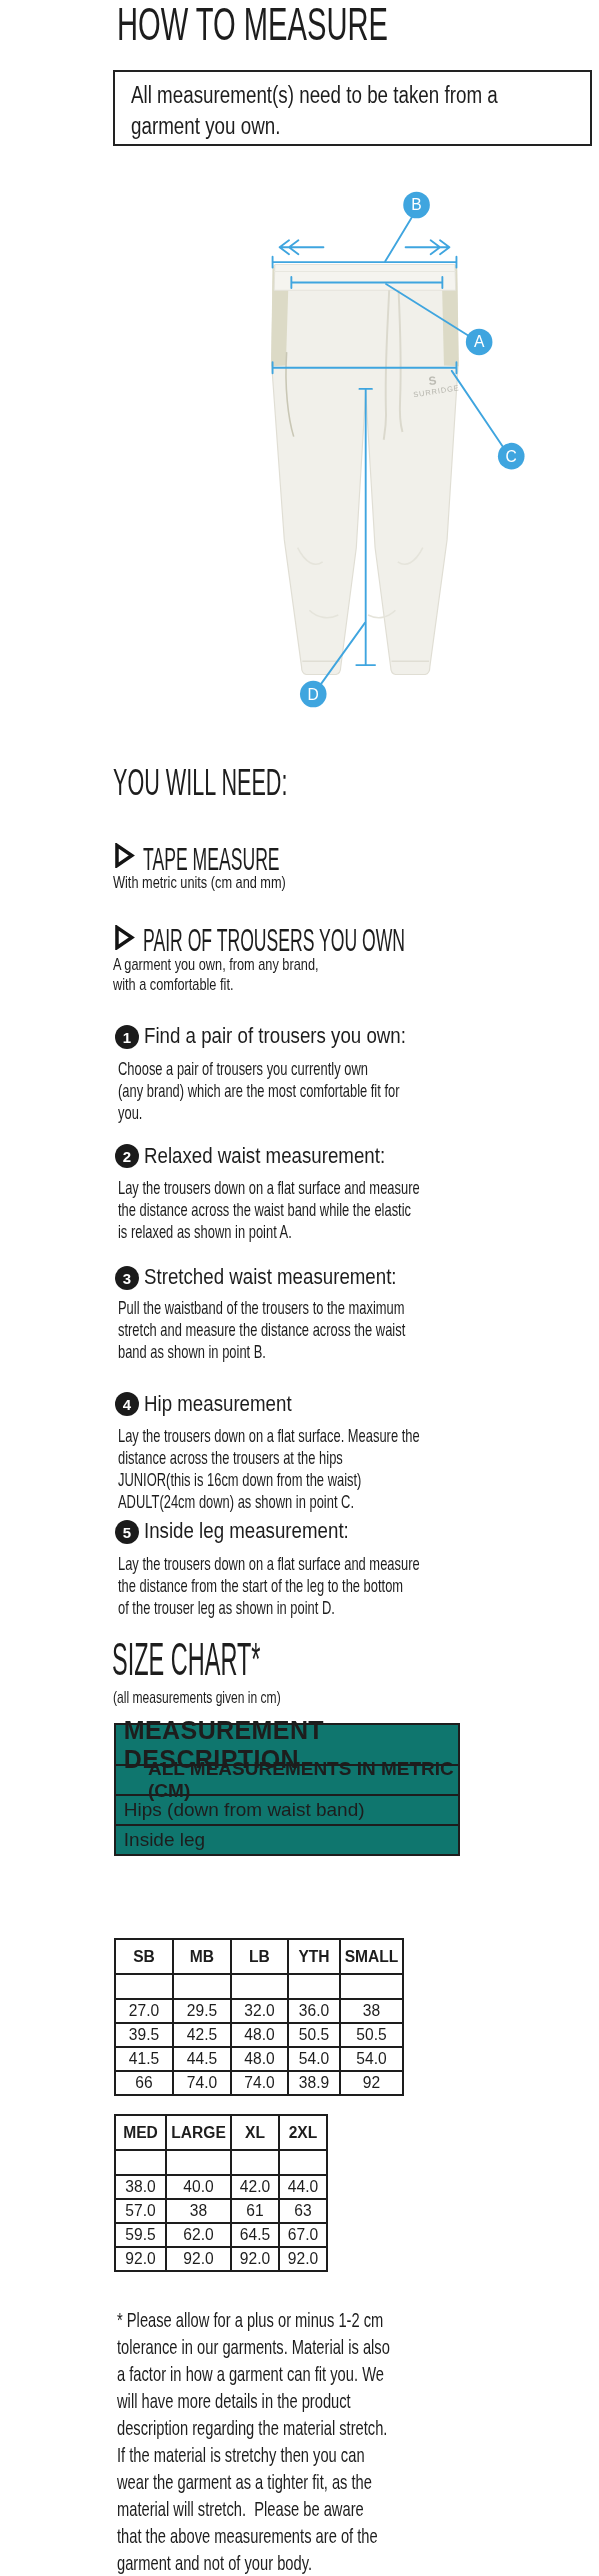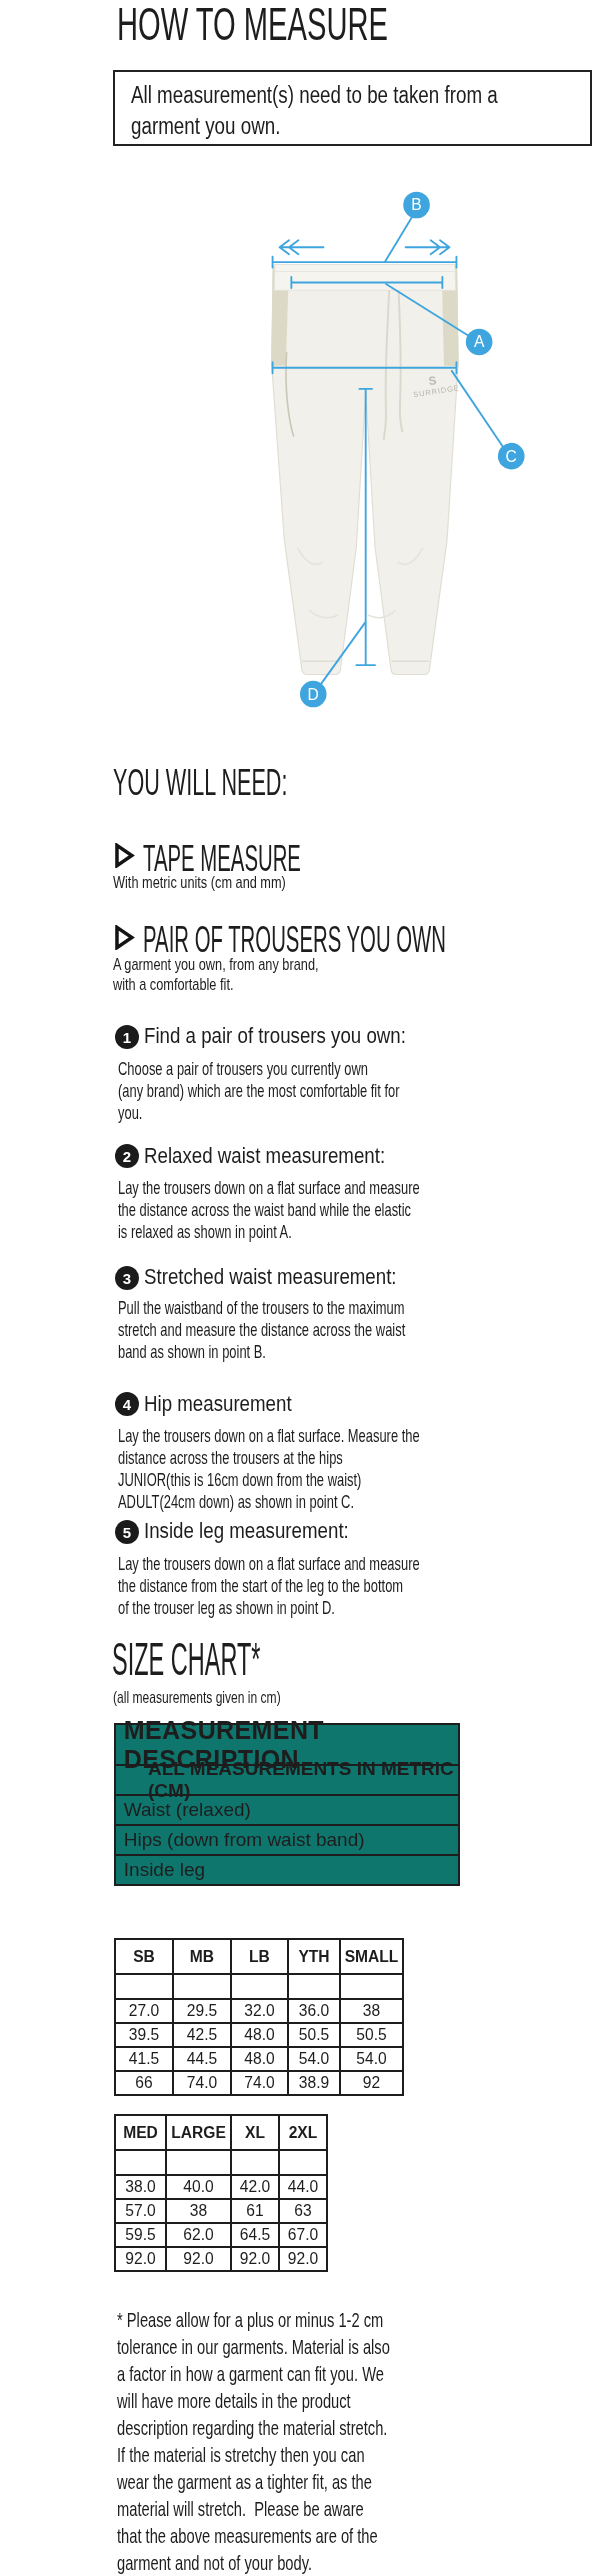--- a/index.html
+++ b/index.html
@@ -11,21 +11,21 @@
   .sx50,.sx55,.sx60,.sx62,.sx68,.sx70,.sx71,.sx75,.sx80,.sx85{display:inline-block;transform-origin:left top;white-space:pre;}
   .sx50{transform:scaleX(.50);} .sx55{transform:scaleX(.55);} .sx60{transform:scaleX(.60);}
   .sx62{transform:scaleX(.62);} .sx70{transform:scaleX(.70);}
   .sx71{transform:scaleX(.71);} .sx75{transform:scaleX(.75);} .sx80{transform:scaleX(.80);}
 
   .page-title{left:117px;top:1.6px;font-size:47px;line-height:44px;}
   .notice-box{left:113px;top:70px;width:479px;height:76px;border:2.3px solid #222;box-sizing:border-box;}
   .notice-text{left:131px;top:80px;font-size:23.5px;line-height:31px;}
 
   .ywn-heading{left:113px;top:765px;font-size:36px;line-height:36px;}
-  .item-title{font-size:37px;line-height:28px;}
+  .item-title{font-size:32px;line-height:28px;}
   .item-sub{font-size:17px;line-height:19.6px;}
 
   .step-badge{left:115px;width:24px;height:24px;border-radius:50%;background:#1b1b1b;color:#fff;
               font-size:15px;font-weight:bold;display:flex;align-items:center;justify-content:center;}
   .step-head{left:144px;font-size:22px;line-height:26.6px;transform:scaleX(.85);transform-origin:left top;white-space:pre;}
   .step-body{left:118px;font-size:19px;line-height:22px;transform:scaleX(.68);transform-origin:left top;white-space:pre;}
 
   .sizechart-heading{left:112px;top:1638px;font-size:47px;line-height:42px;}
   .sizechart-sub{left:113px;top:1688px;font-size:17px;line-height:19px;}
 
@@ -148,21 +148,20 @@
 <div class="abs step-body" style="top:1553px;">Lay the trousers down on a flat surface and measure
 the distance from the start of the leg to the bottom
 of the trouser leg as shown in point D.</div>
 
 <div class="abs sizechart-heading"><span class="sx50">SIZE CHART*</span></div>
 <div class="abs sizechart-sub"><span class="sx71">(all measurements given in cm)</span></div>
 
 <div class="abs desc-table">
   <div class="desc-row first dt-title">MEASUREMENT DESCRIPTION</div>
   <div class="desc-row dt-unit">ALL MEASUREMENTS IN METRIC (CM)</div>
-  <div class="desc-row dt-plain">Waist (relaxed)</div>
   <div class="desc-row dt-plain">Hips (down from waist band)</div>
   <div class="desc-row dt-plain">Inside leg</div>
 </div>
 
 <table class="size-table" style="left:114px;top:1938px;">
   <colgroup>
       <col style="width:58px">
       <col style="width:58px">
       <col style="width:57px">
       <col style="width:52px">

